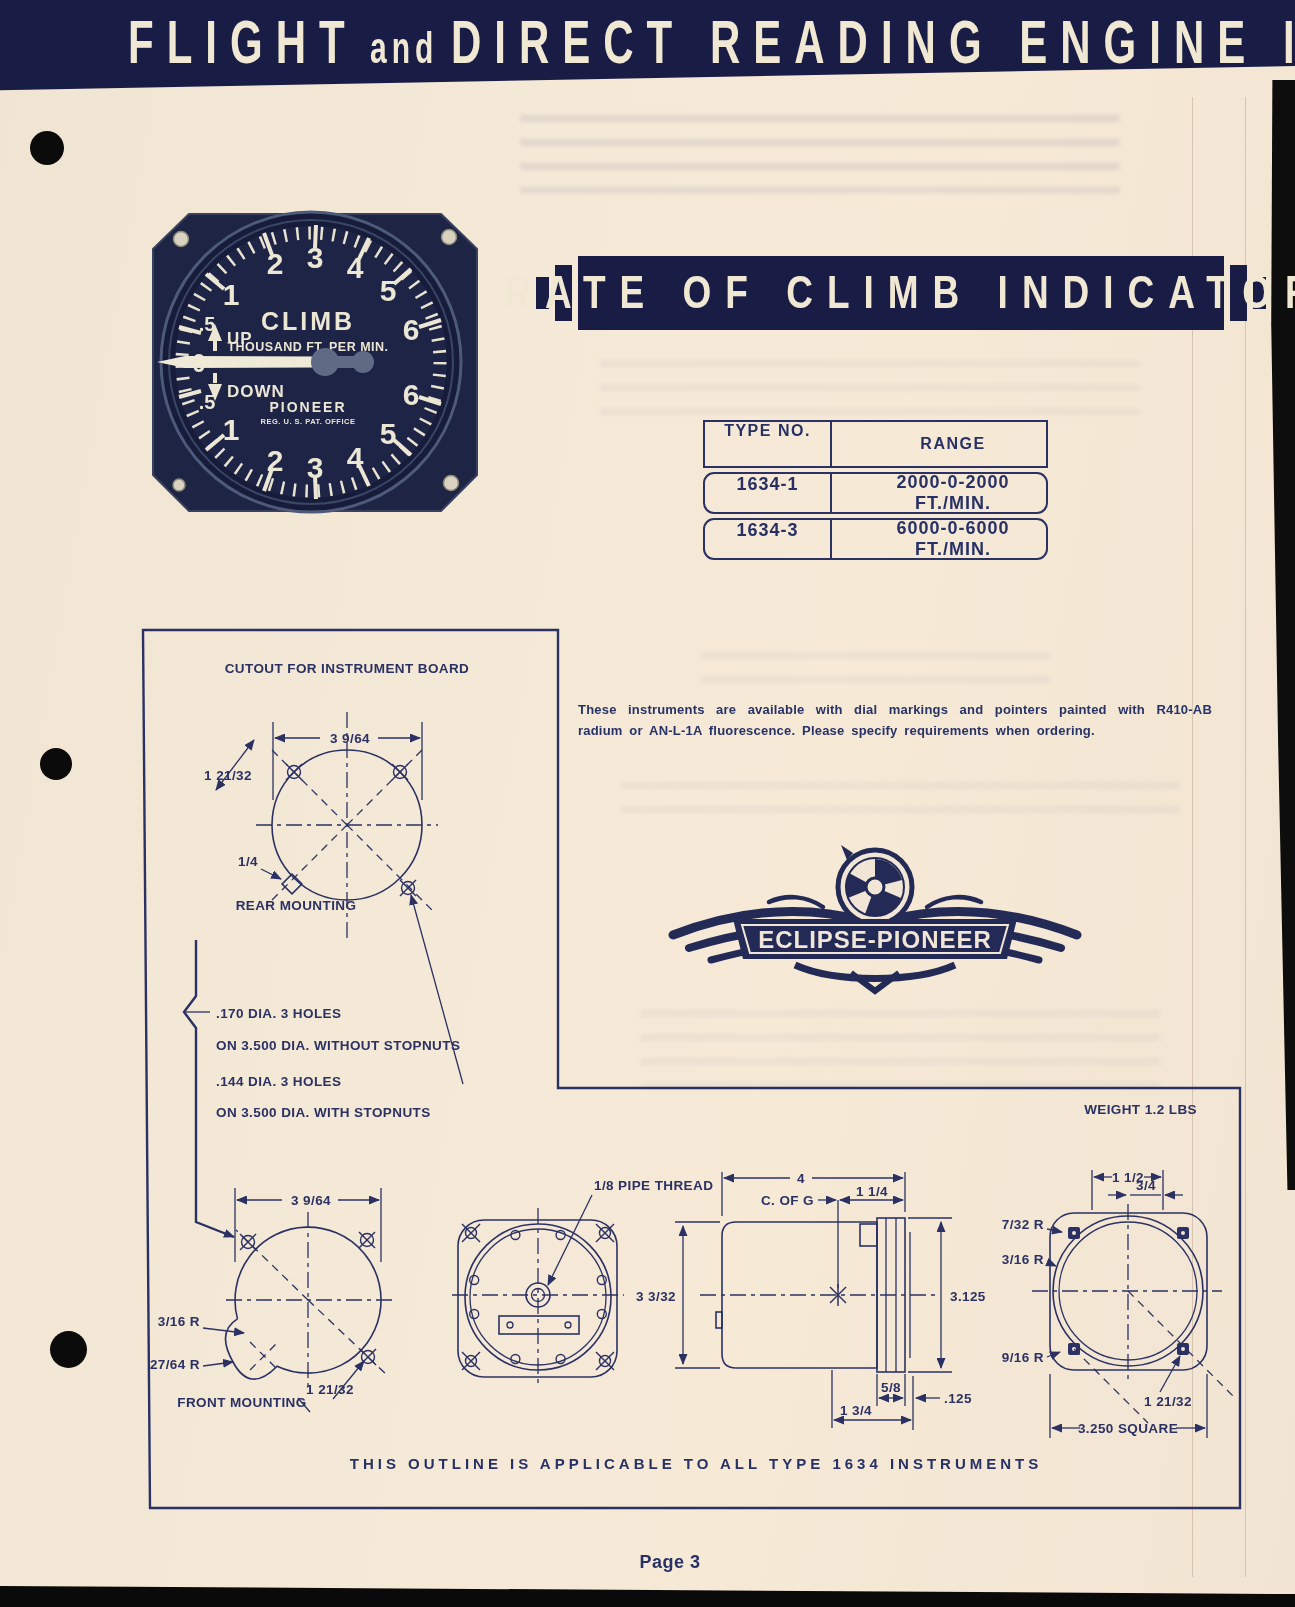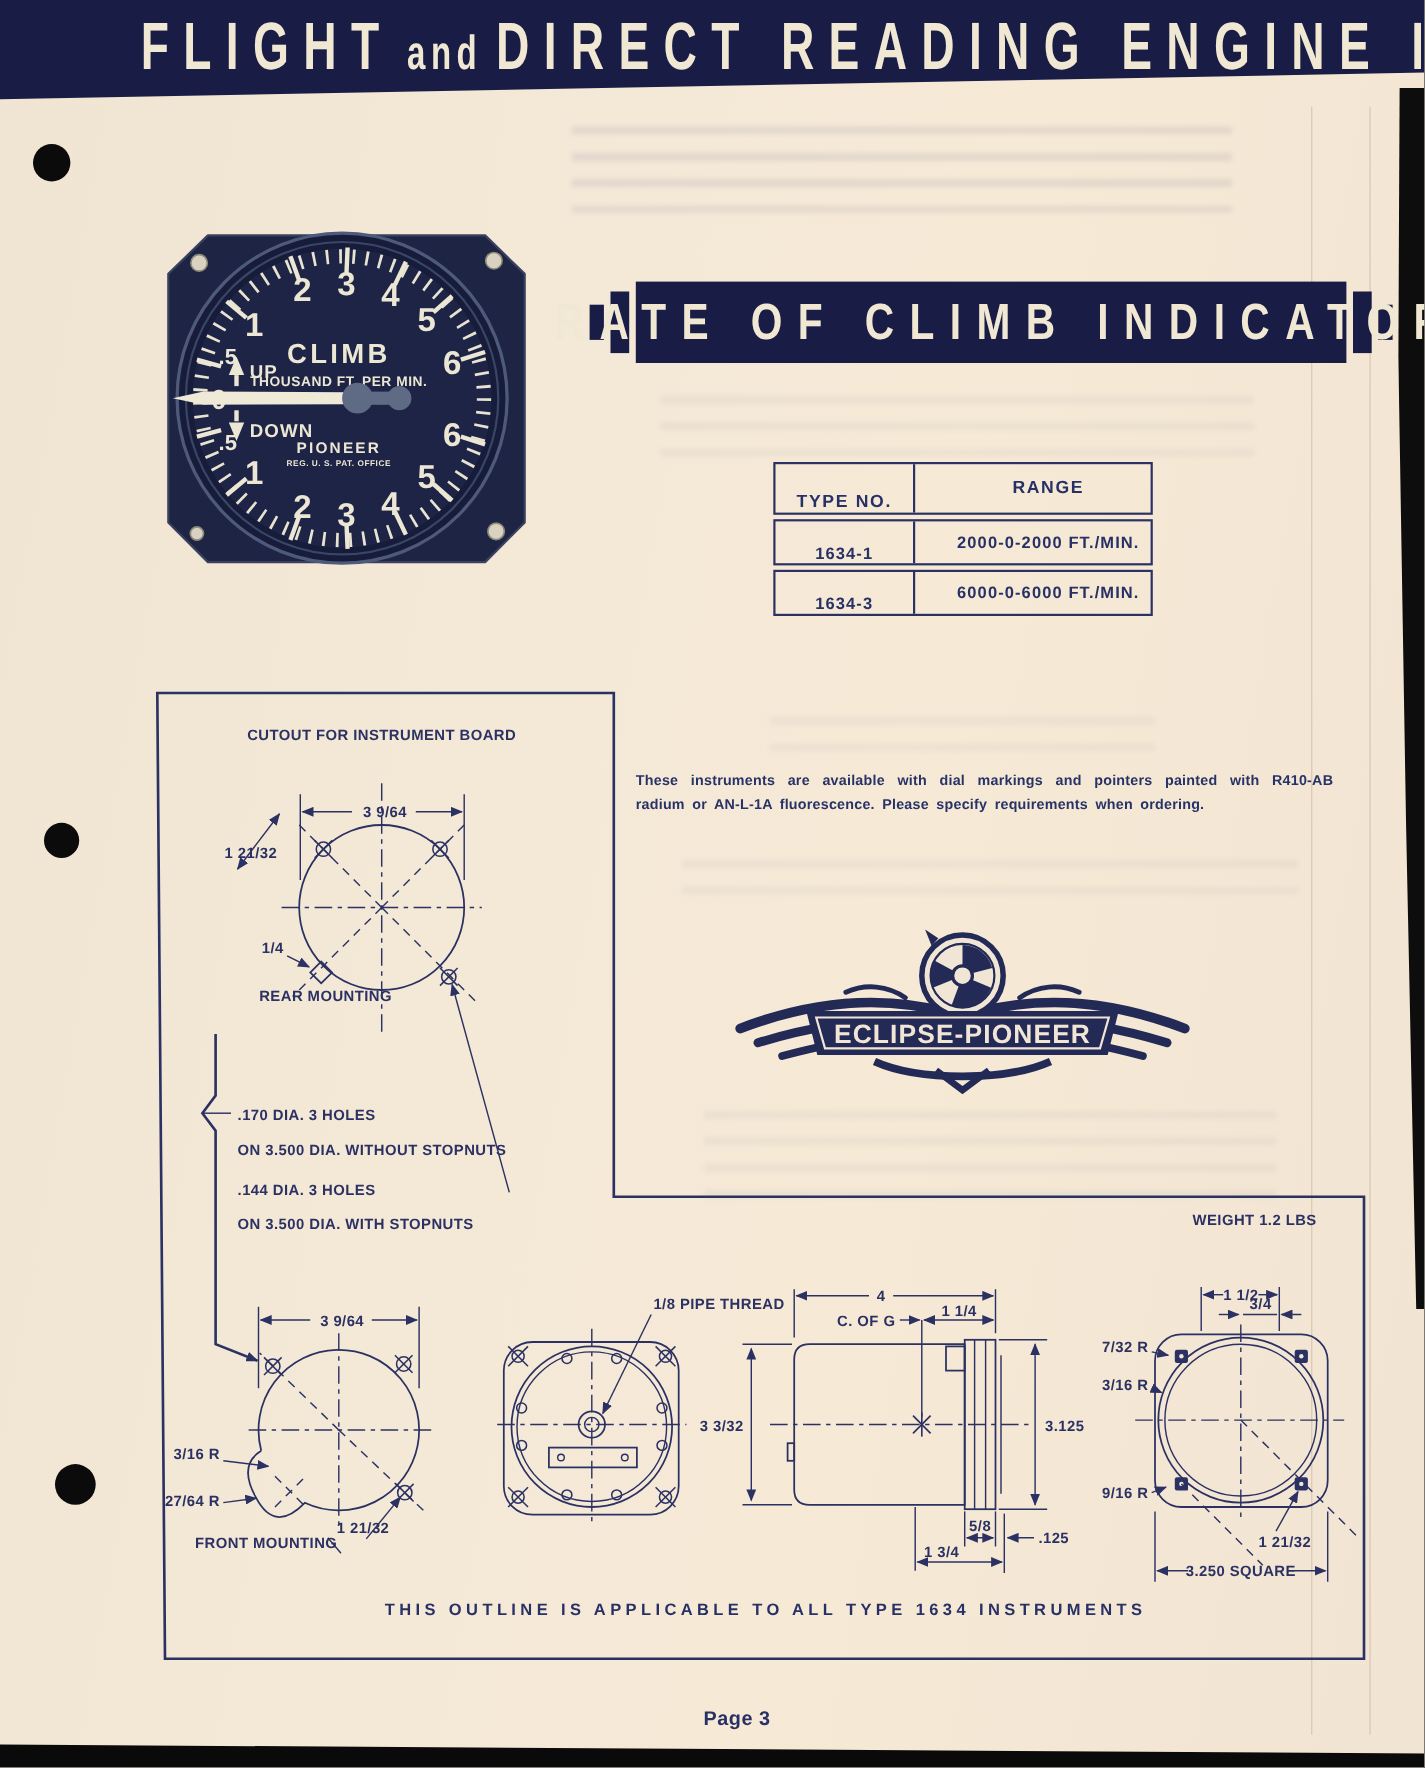--- a/index.html
+++ b/index.html
@@ -24,23 +24,23 @@
   .crease{width:1px;background:rgba(150,120,95,.30);}
   
   .sec-banner{left:536px;top:256px;display:flex;align-items:center;}
   .cap-s{width:13px;height:32px;background:#191d45;}
   .cap-l{width:17px;height:56px;background:#191d45;margin:0 6px;}
   .sec-main{width:618px;height:74px;background:#191d45;display:flex;align-items:center;justify-content:center;padding-left:28px;}
   .sec-title{color:#f0e8d3;font-weight:bold;font-size:37px;letter-spacing:14px;
              transform:scaleY(1.25);white-space:nowrap;}
   
   .type-table{left:703px;top:420px;width:345px;color:#273165;font-weight:bold;}
-  .tt-row{display:flex;border:2.5px solid #2b3263;margin-bottom:4px;align-items:flex-end;background:transparent;}
+  .tt-row{display:flex;border:2.5px solid #2b3263;margin-bottom:4px;align-items:flex-start;background:transparent;}
   .tt-head{height:44px;font-size:16px;letter-spacing:1.5px;}
-  .tt-body{height:38px;font-size:15px;letter-spacing:1px;}
+  .tt-body{height:38px;font-size:18px;letter-spacing:1px;border-radius:11px;}
   .tt-c1{flex:0 0 125px;text-align:center;}
   .tt-c2{flex:1;text-align:center;border-left:2.5px solid #2b3263;align-self:stretch;
          display:flex;align-items:center;justify-content:center;padding-left:28px;}
   
   .desc{left:578px;top:700px;width:634px;font-size:13px;font-weight:bold;color:#273266;
         text-align:justify;line-height:1.6;letter-spacing:.2px;word-spacing:3px;}
   
   .outline-caption{left:150px;top:1455px;width:1092px;text-align:center;font-size:15px;
      font-weight:bold;letter-spacing:4px;color:#273165;}
   .page-num{left:150px;top:1552px;width:1040px;text-align:center;font-size:18px;

